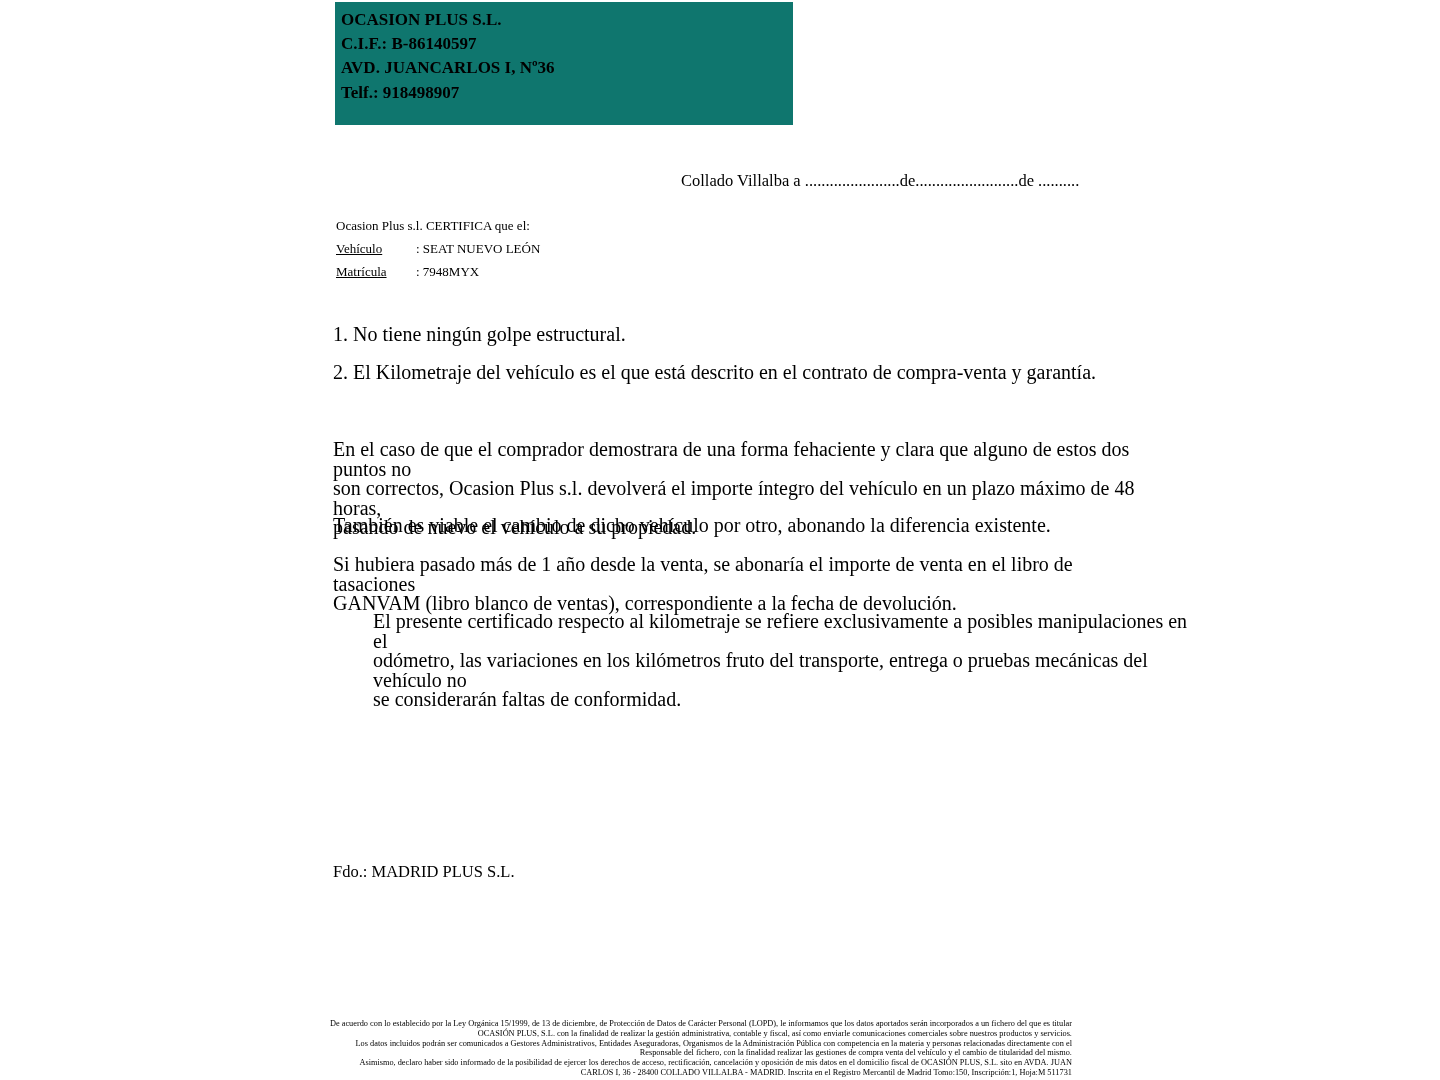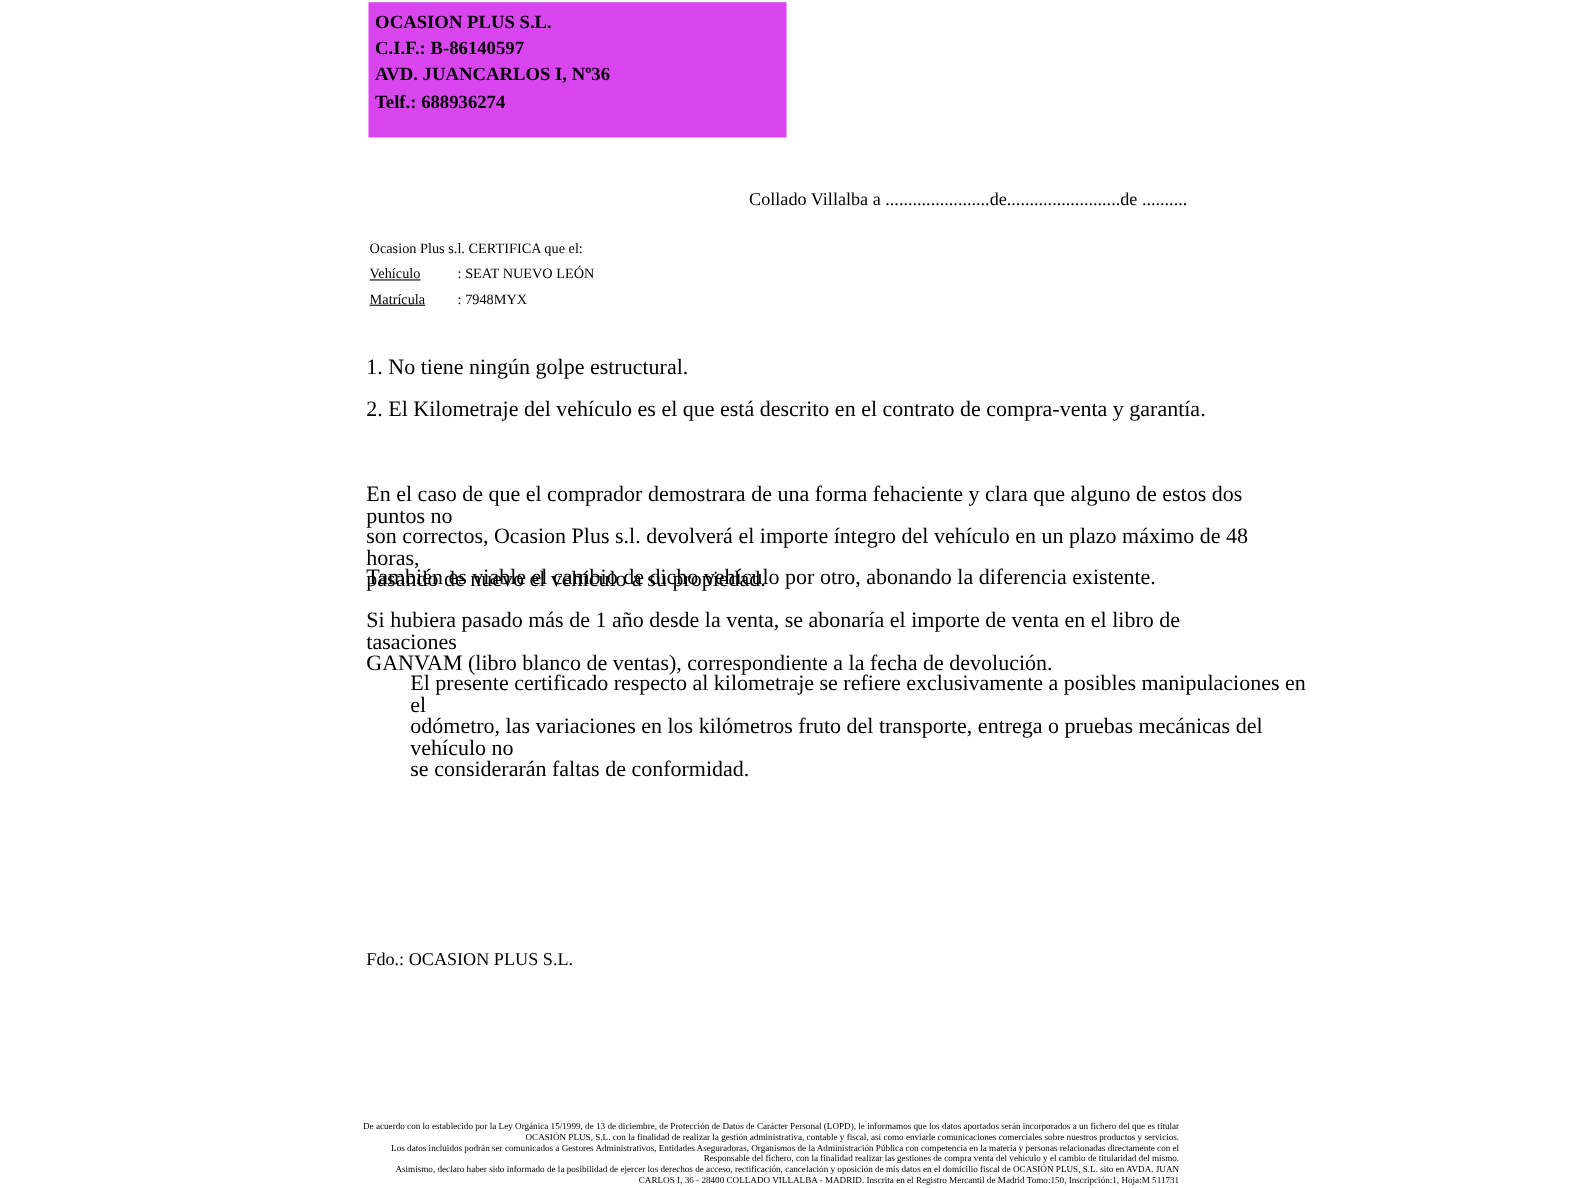--- a/index.html
+++ b/index.html
@@ -11,23 +11,23 @@
     color: #000000;
     overflow: hidden;
     position: relative;
   }
   .abs { position: absolute; }
 
   
   .header-box {
     left: 335px;
     top: 2px;
-    width: 380px;
+    width: 458px;
     height: 123px;
-    background: #d946ef;
+    background: #0f766e;
     padding: 6px 0 0 6px;
   }
   .header-box div {
     font-weight: bold;
     font-size: 17px;
     line-height: 24.2px;
     white-space: nowrap;
   }
 
   
@@ -90,21 +90,21 @@
 </style>
 </head>
 <body>
 
 <div>
 
   <div class="abs header-box">
     <div>OCASION PLUS S.L.</div>
     <div>C.I.F.: B-86140597</div>
     <div>AVD. JUANCARLOS I, Nº36</div>
-    <div>Telf.: 688936274</div>
+    <div>Telf.: 918498907</div>
   </div>
 
   <div class="abs date-line">Collado Villalba a .......................de.........................de ..........</div>
 
   <div class="abs cert-block">
     <div>Ocasion Plus s.l. CERTIFICA que el:</div>
     <div class="cert-row">
       <span class="cert-label">Vehículo</span><span>: SEAT NUEVO LEÓN</span>
     </div>
     <div class="cert-row">
@@ -118,21 +118,21 @@
   <div class="abs para p-return">En el caso de que el comprador demostrara de una forma fehaciente y clara que alguno de estos dos puntos no
 son correctos, Ocasion Plus s.l. devolverá el importe íntegro del vehículo en un plazo máximo de 48 horas,
 pasando de nuevo el vehículo a su propiedad.</div>
   <div class="abs para p-exchange">También es viable el cambio de dicho vehículo por otro, abonando la diferencia existente.</div>
   <div class="abs para p-ganvam">Si hubiera pasado más de 1 año desde la venta, se abonaría el importe de venta en el libro de tasaciones
 GANVAM (libro blanco de ventas), correspondiente a la fecha de devolución.</div>
   <div class="abs para p-odometer">El presente certificado respecto al kilometraje se refiere exclusivamente a posibles manipulaciones en el
 odómetro, las variaciones en los kilómetros fruto del transporte, entrega o pruebas mecánicas del vehículo no
 se considerarán faltas de conformidad.</div>
 
-  <div class="abs signature">Fdo.: OCASION PLUS S.L.</div>
+  <div class="abs signature">Fdo.: MADRID PLUS S.L.</div>
 
   <div class="abs legal">
     <div>De acuerdo con lo establecido por la Ley Orgánica 15/1999, de 13 de diciembre, de Protección de Datos de Carácter Personal (LOPD), le informamos que los datos aportados serán incorporados a un fichero del que es titular</div>
     <div>OCASIÓN PLUS, S.L. con la finalidad de realizar la gestión administrativa, contable y fiscal, así como enviarle comunicaciones comerciales sobre nuestros productos y servicios.</div>
     <div>Los datos incluidos podrán ser comunicados a Gestores Administrativos, Entidades Aseguradoras, Organismos de la Administración Pública con competencia en la materia y personas relacionadas directamente con el</div>
     <div>Responsable del fichero, con la finalidad realizar las gestiones de compra venta del vehículo y el cambio de titularidad del mismo.</div>
     <div>Asimismo, declaro haber sido informado de la posibilidad de ejercer los derechos de acceso, rectificación, cancelación y oposición de mis datos en el domicilio fiscal de OCASIÓN PLUS, S.L. sito en AVDA. JUAN</div>
     <div>CARLOS I, 36 - 28400 COLLADO VILLALBA - MADRID. Inscrita en el Registro Mercantil de Madrid Tomo:150, Inscripción:1, Hoja:M 511731</div>
   </div>
 

